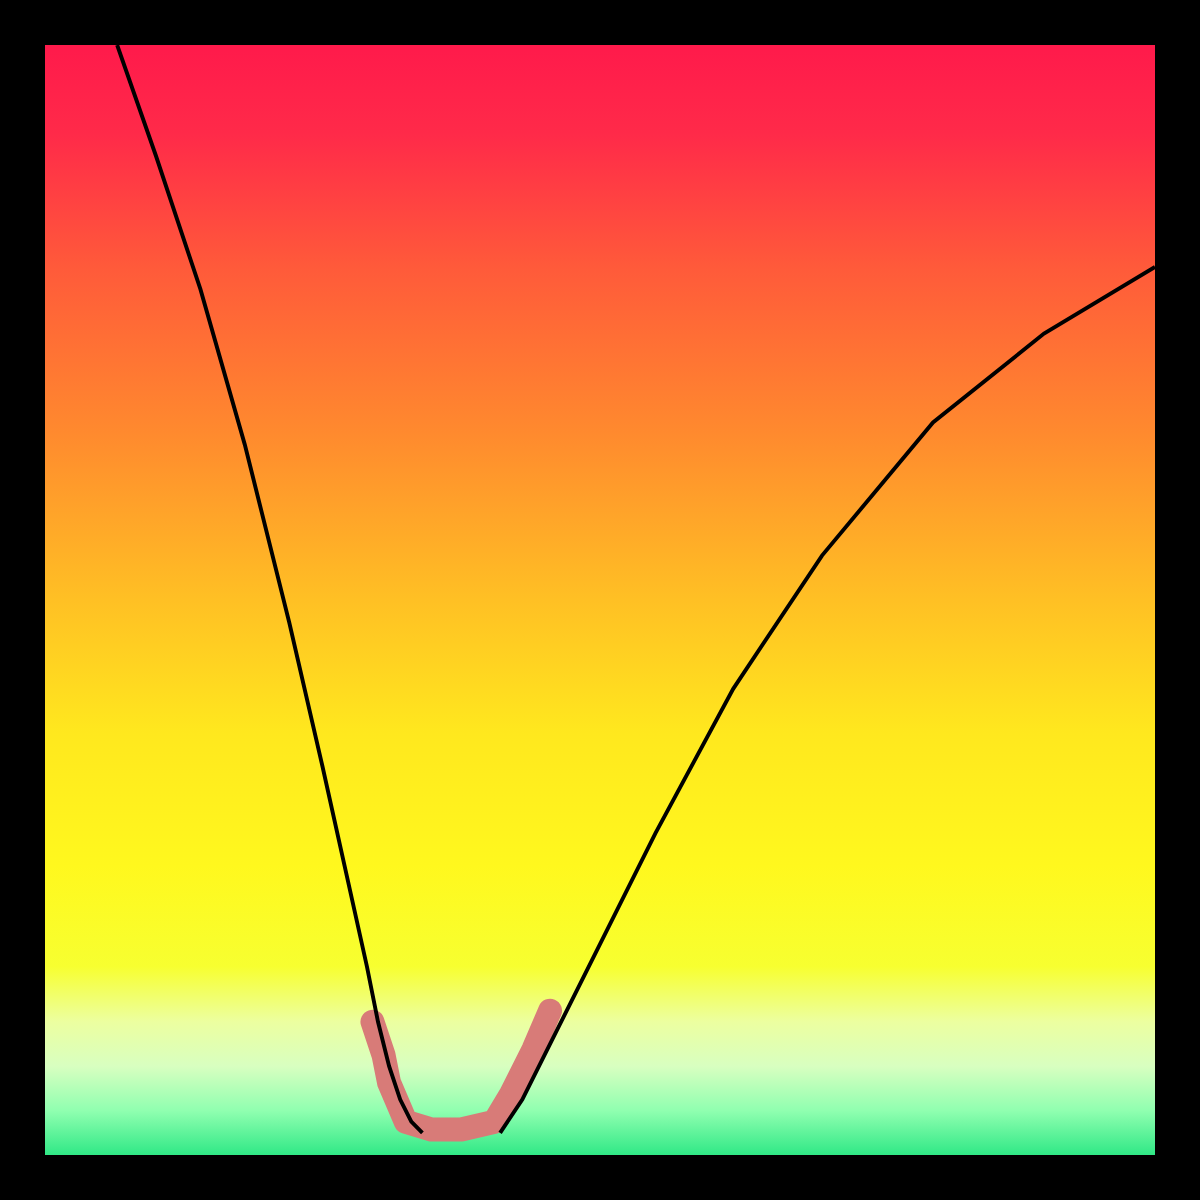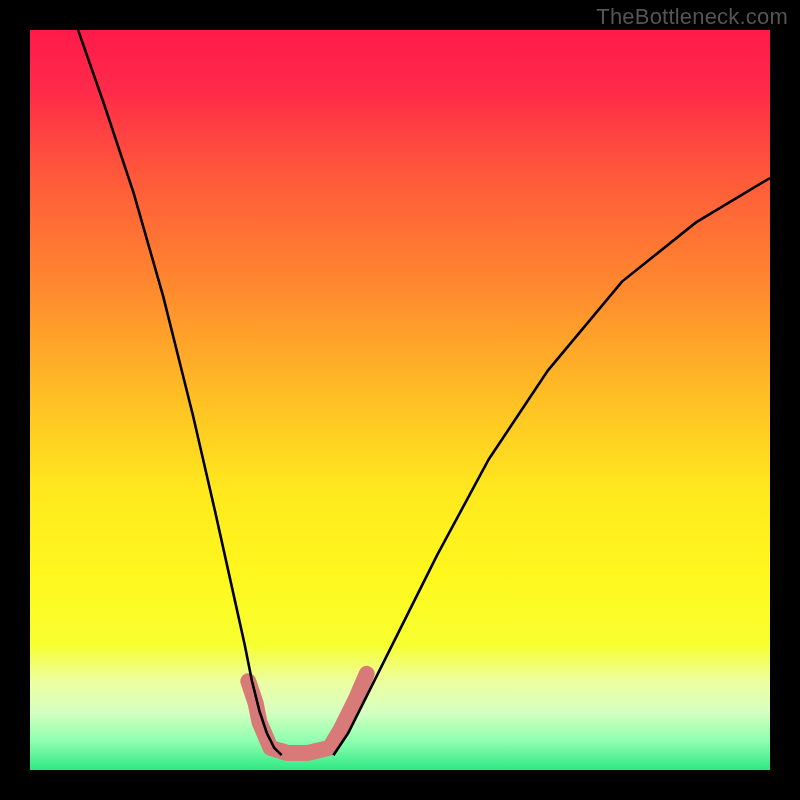--- a/index.html
+++ b/index.html
@@ -77,15 +77,14 @@
       <rect x="0" y="0" width="740" height="740" fill="url(#bg)"></rect>
     </svg>
 
     <svg class="curves" viewBox="0 0 740 740" preserveAspectRatio="none">
       <path fill="none" stroke="#d87b78" stroke-width="16" stroke-linecap="round" stroke-linejoin="round" d="M218.3 651.2 L225.7 673.4 L229.4 691.9 L240.5 717.8 L257.5 723.0 L277.5 723.0 L299.7 717.8 L310.8 699.3 L325.6 669.7 L336.7 643.8 "></path>
       <path fill="none" stroke="#000000" stroke-width="2.6" d="M48.1 0.0 L74.0 74.0 L103.6 162.8 L133.2 266.4 L162.8 384.8 L185.0 481.0 L199.8 547.6 L214.6 614.2 L222.0 651.2 L229.4 680.8 L236.8 703.0 L244.2 717.8 L251.6 725.2 "></path>
       <path fill="none" stroke="#000000" stroke-width="2.6" d="M303.4 725.2 L318.2 703.0 L340.4 658.6 L370.0 599.4 L407.0 525.4 L458.8 429.2 L518.0 340.4 L592.0 251.6 L666.0 192.4 L740.0 148.0 "></path>
     </svg>
   </div>
 
-  <div class="watermark">TheBottleneck.com</div>
 
 </div>
 
 </body></html>

